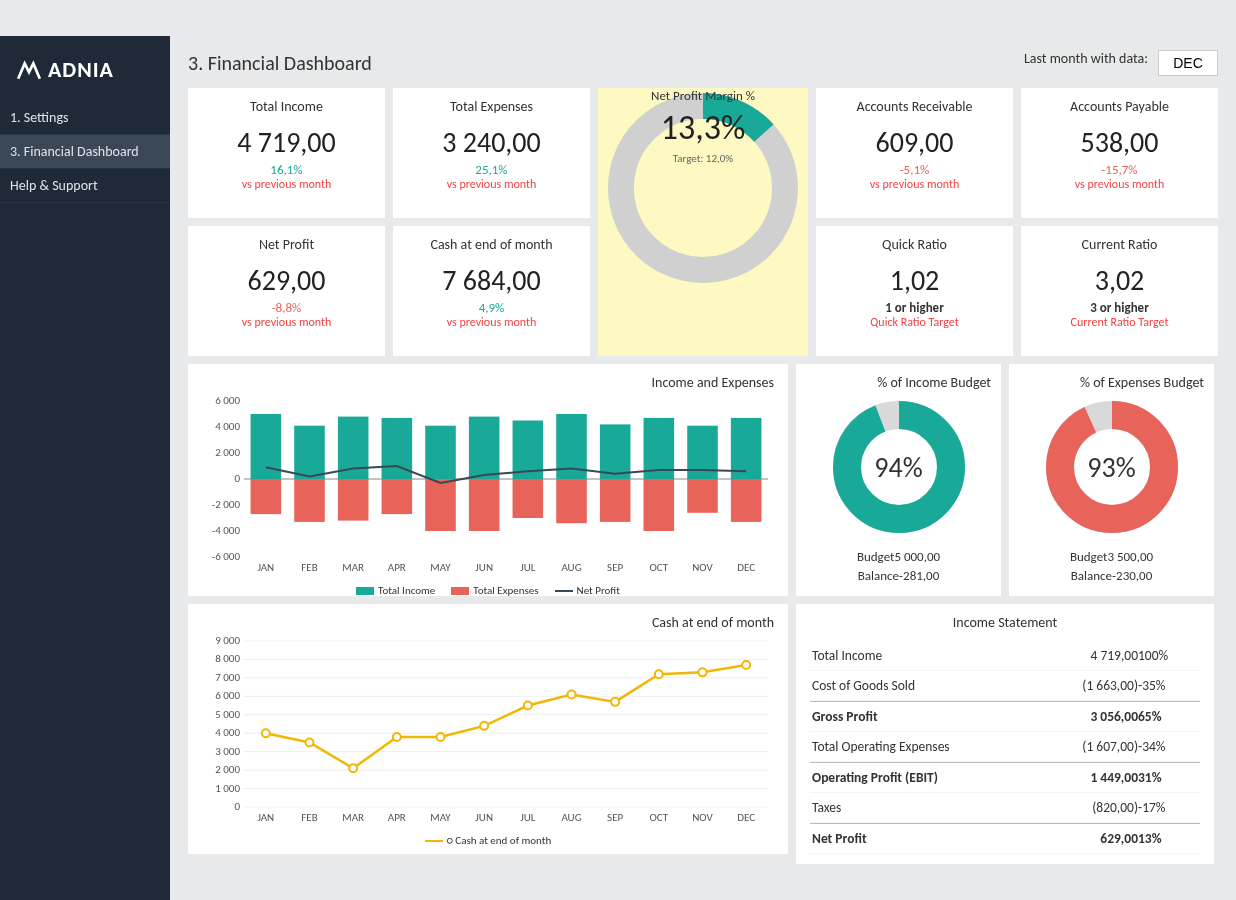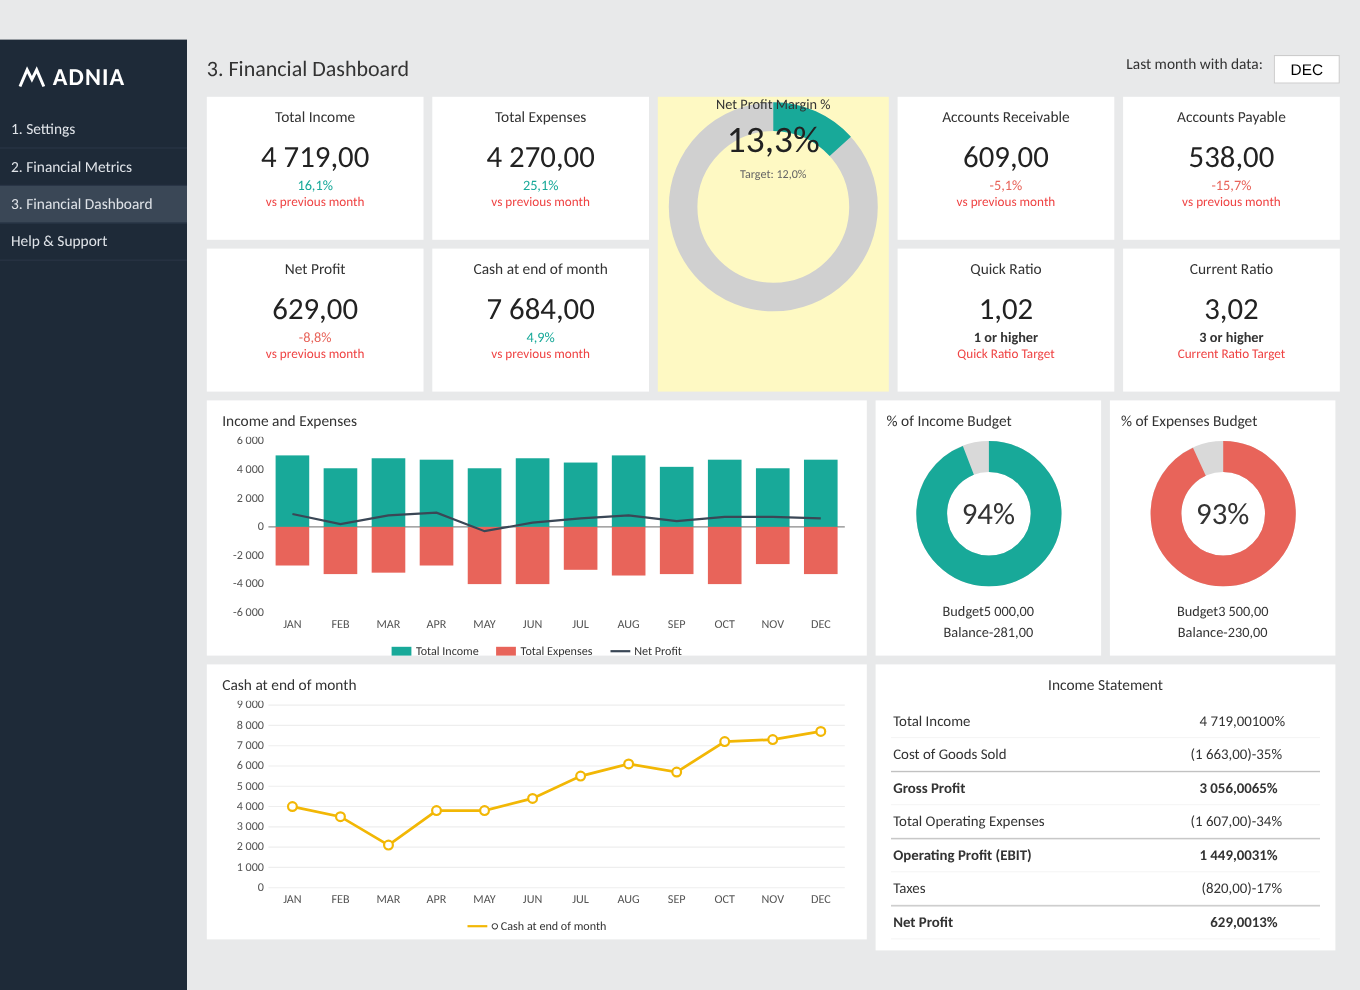--- a/index.html
+++ b/index.html
@@ -27,21 +27,21 @@
 .neg { color: #e8645a; }
 .bold-val { font-weight: 700; }
 .donut-card { width: 210px; height: 268px; background: #fef9c3; display: flex; justify-content: center; position: relative; }
 .donut-center { position: absolute; text-align: center; }
 .donut-center .lbl { font-size: 13px; color: #333; }
 .donut-center .big { font-size: 34px; color: #222; margin: 4px 0; }
 .donut-center .tgt { font-size: 11px; color: #666; }
 .metrics-grid { display: flex; gap: 8px; }
 .metrics-col { display: flex; flex-direction: column; gap: 8px; }
 .chart-card { background: #fff; padding: 10px 14px; }
-.chart-title { text-align: left; font-size: 14px; margin-bottom: 6px; }
+.chart-title { text-align: right; font-size: 14px; margin-bottom: 6px; }
 .bar-chart { width: 600px; height: 232px; position: relative; }
 .line-chart { width: 600px; height: 250px; position: relative; }
 .budget-card { width: 205px; height: 232px; background: #fff; padding: 10px; text-align: center; position: relative; }
 .budget-card .ring-wrap { position: relative; margin: 6px auto 12px; width: 140px; height: 140px; }
 .budget-card .ring-center { position: absolute; top: 50%; left: 50%; transform: translate(-50%,-50%); font-size: 28px; color: #333; }
 .budget-rows { text-align: left; font-size: 13px; padding: 0 6px; }
 .budget-rows .r { display: flex; justify-content: center; margin-top: 4px; }
 .stmt-card { width: 418px; background: #ffffff; padding: 10px 14px; }
 .stmt-title { text-align: center; font-size: 14px; margin-bottom: 10px; }
 .stmt-row { display: flex; padding: 6px 2px; font-size: 13.5px; border-bottom: 1px solid #f5f5f5; }
@@ -61,21 +61,20 @@
 <div class="app">
   <aside class="sidebar">
     <div class="logo">
       <svg viewBox="0 0 24 24">
           <path d="M2 20 L8 6 L12 14 L16 6 L22 20" stroke="#fff" stroke-width="2.5" fill="none"></path>
         </svg>
       <span>ADNIA</span>
     </div>
     <nav id="nav">
         <div class="nav-item">1. Settings</div>
-        <div class="nav-item">2. Financial Metrics</div>
         <div class="nav-item active">3. Financial Dashboard</div>
         <div class="nav-item">Help &amp; Support</div>
       </nav>
   </aside>
 
   <main class="main">
     <div class="topbar">
       <div class="page-title">3. Financial Dashboard</div>
       <div class="top-right">
         <span class="last-month-label">Last month with data:</span>
@@ -87,21 +86,21 @@
       <div class="metrics-col">
         <div class="metrics-grid">
           <div class="card metric">
             <div class="title">Total Income</div>
             <div class="val">4 719,00</div>
             <div class="pct pos">16,1%</div>
             <div class="sub">vs previous month</div>
           </div>
           <div class="card metric">
             <div class="title">Total Expenses</div>
-            <div class="val">4 270,00</div>
+            <div class="val">3 240,00</div>
             <div class="pct pos">25,1%</div>
             <div class="sub">vs previous month</div>
           </div>
         </div>
         <div class="metrics-grid">
           <div class="card metric">
             <div class="title">Net Profit</div>
             <div class="val">629,00</div>
             <div class="pct neg">-8,8%</div>
             <div class="sub">vs previous month</div>

